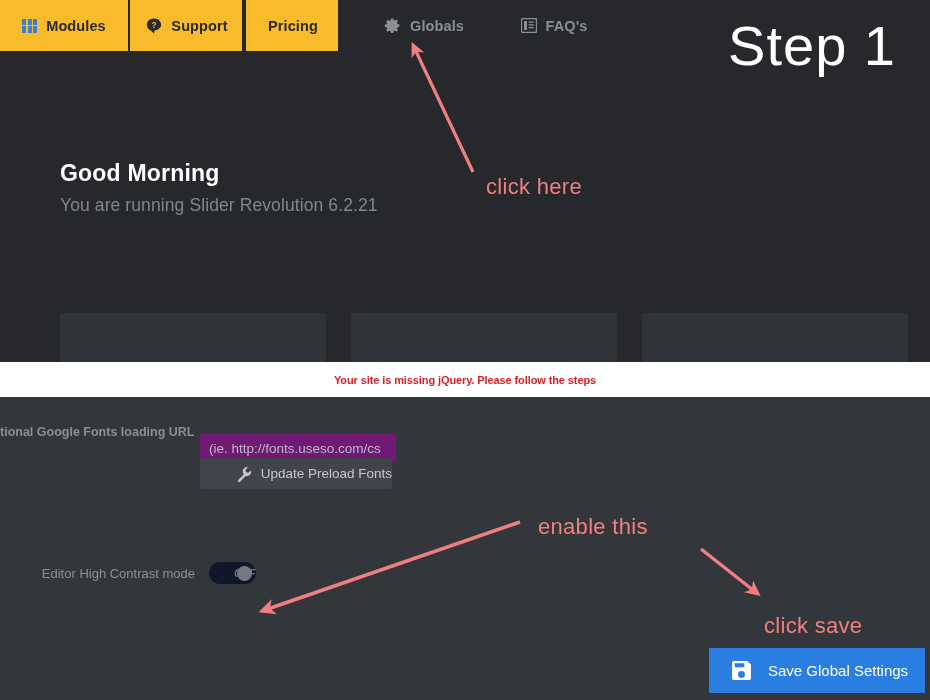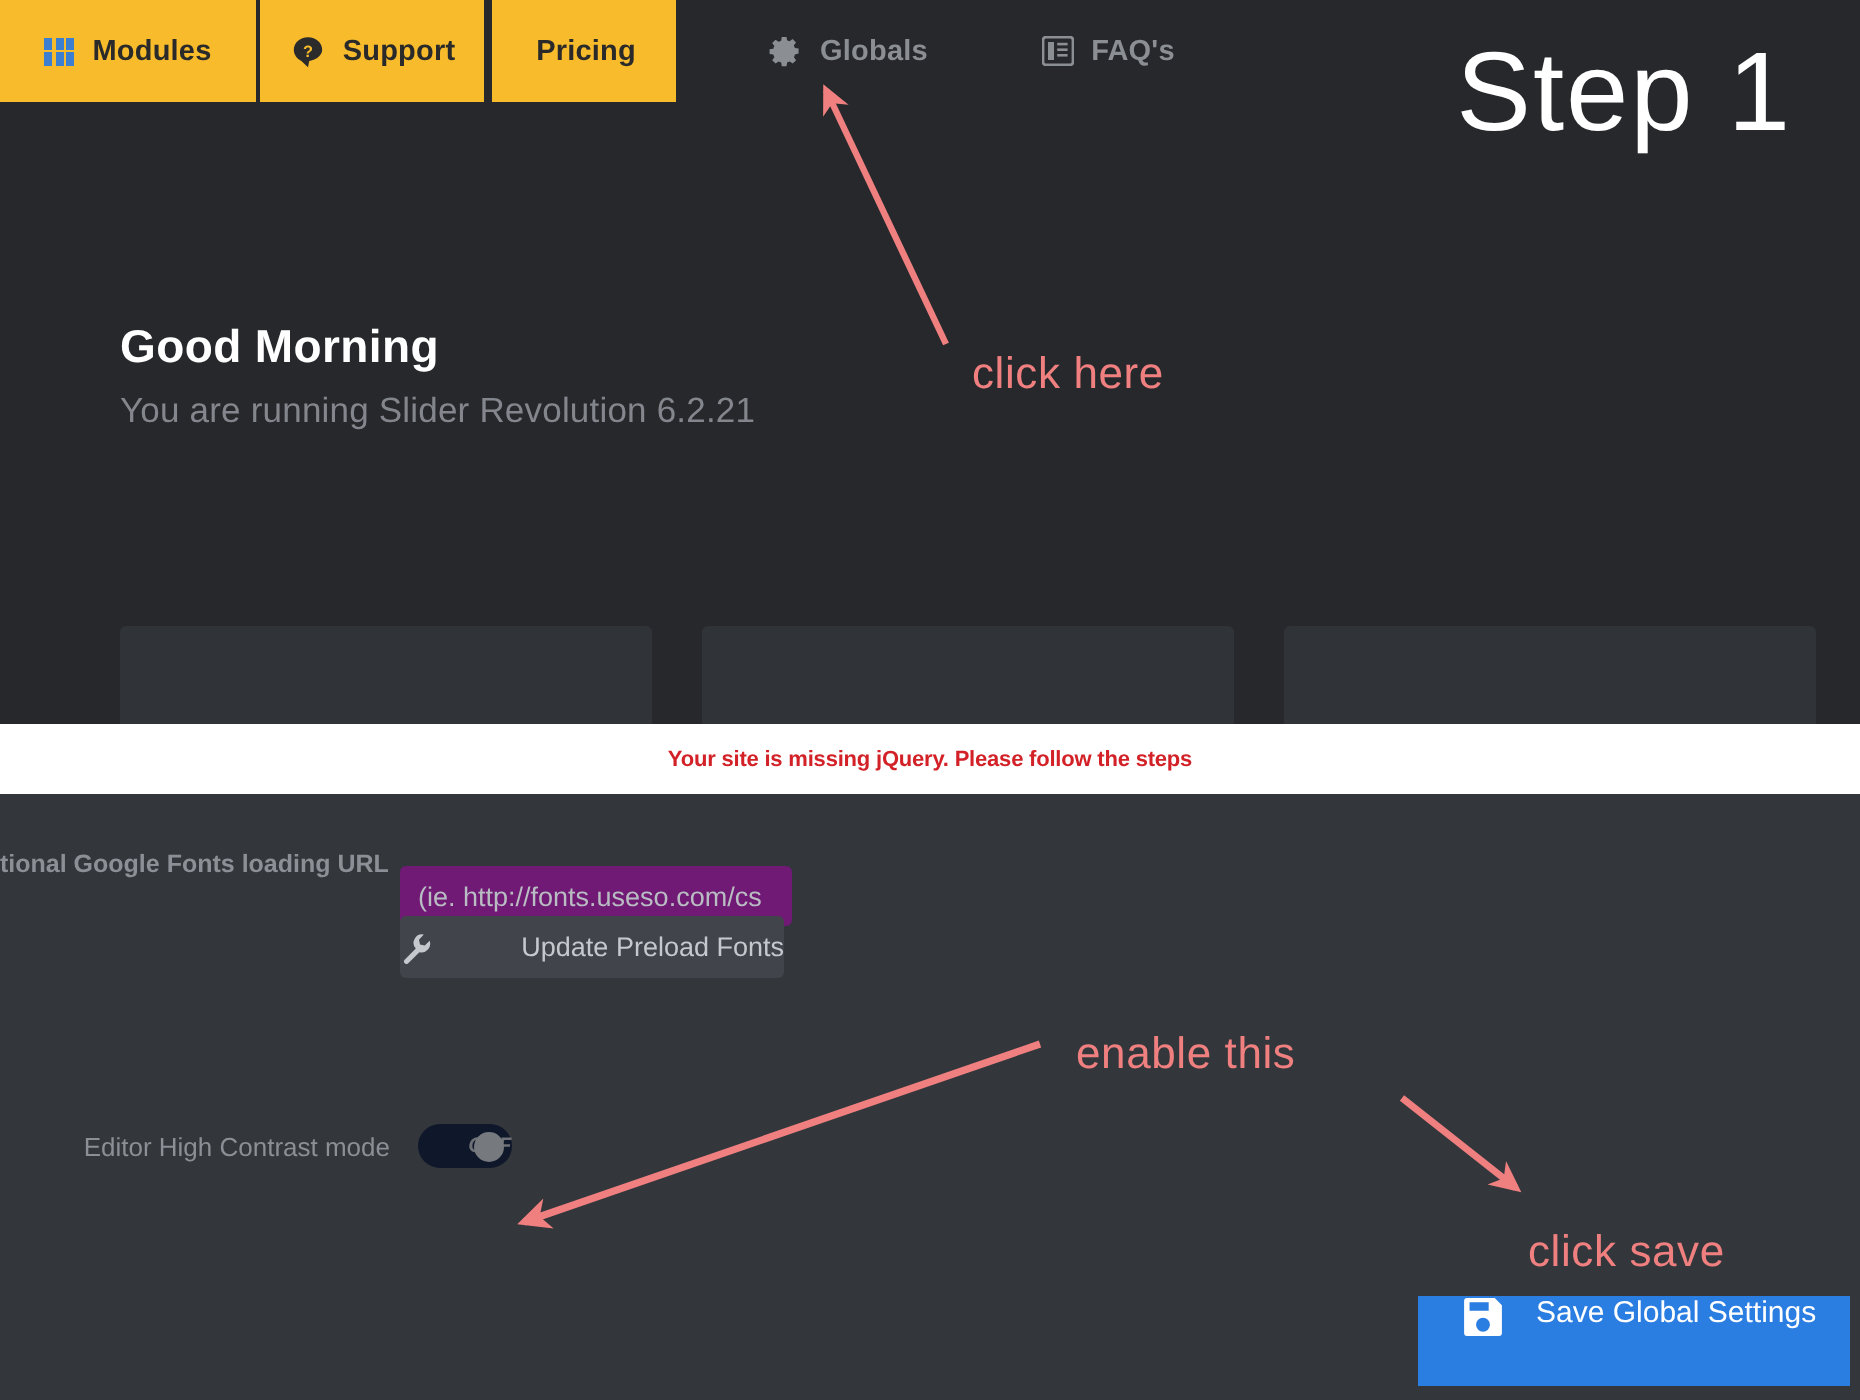--- a/index.html
+++ b/index.html
@@ -89,21 +89,21 @@
   #fonts-input {
     position:absolute; left:200px; top:16px; width:196px; height:30px;
     background:#701a75; border:none; border-radius:3px;
     color:#b9bcc2; font-size:13.5px; font-family:"Liberation Sans",sans-serif;
     padding:0 9px; outline:none;
   }
   #fonts-input::placeholder { color:#b9bcc2; opacity:1; }
   #update-preload-btn {
     position:absolute; left:200px; top:41px; width:192px; height:31px;
     background:#41454b; border:none; border-radius:3px; cursor:pointer;
-    display:flex; align-items:center; justify-content:space-between; gap:9px;
+    display:flex; align-items:center; justify-content:flex-end; gap:9px;
     color:#c5c8cd; font-size:13.5px; font-family:"Liberation Sans",sans-serif;
   }
 
   
   #misc-section { position:absolute; left:0; top:110px; width:405px; }
   #misc-title { color:#eceef0; font-size:15px; font-weight:bold; letter-spacing:.2px; }
   #misc-divider { margin-top:13px; width:405px; height:1px; background:#3d4046; }
 
   
   .toggle-row { position:absolute; display:flex; align-items:center; }
@@ -116,21 +116,21 @@
   .switch.off { background:#0f172a; justify-content:flex-end; padding-left:8px;font-style:italic; }
   .switch .txt { font-size:10.5px; font-weight:bold; letter-spacing:.3px; }
   .switch.off .txt { color:#6e7176; }
   .knob { position:absolute; width:15px; height:15px; border-radius:50%; top:3.5px; }
   .switch.off .knob { right:4px; background:#76797e; }
 
   
   #save-global-btn {
     position:absolute; left:709px; top:648px; width:216px; height:45px;
     background:#2a7de1; border:none; cursor:pointer;
-    display:flex; align-items:flex-start; gap:16px; padding-left:22px;
+    display:flex; align-items:center; gap:16px; padding-left:22px;
     color:#ffffff; font-size:15px; font-family:"Liberation Sans",sans-serif;
   }
 
   
   .annot-text { position:absolute; color:#f08080; font-size:22px; letter-spacing:.3px; white-space:nowrap; }
   #annot-click-here  { left:486px; top:174px; }
   #annot-enable-this { left:526px; top:514px;margin-left:12px; }
   #annot-click-save  { left:764px; top:613px; }
   #annot-svg { position:absolute; left:0; top:0; width:930px; height:700px; pointer-events:none; }
 </style>

